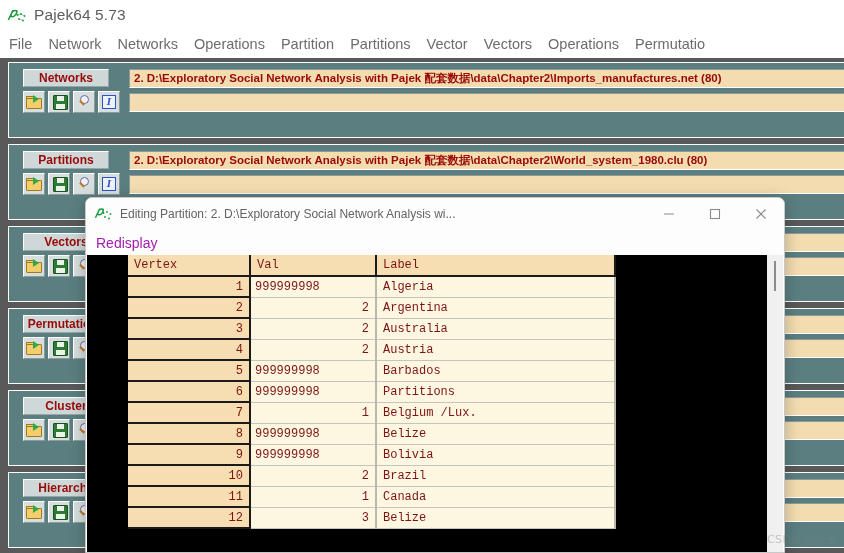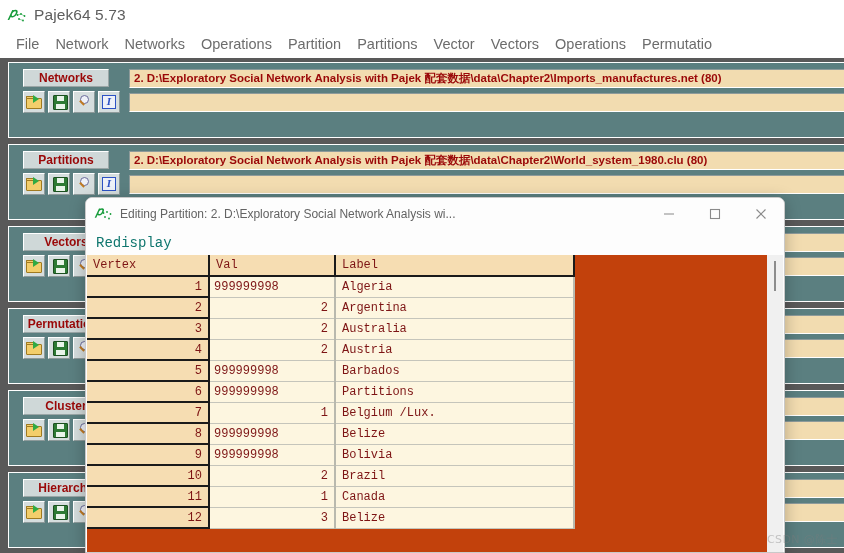--- a/index.html
+++ b/index.html
@@ -65,21 +65,21 @@
   
   .menubar {
     position: absolute;
     left: 0; top: 30px;
     width: 844px;
     height: 28px;
     background: #ffffff;
     display: flex;
     align-items: center;
     box-sizing: border-box;
-    padding-left: 16px;
+    padding-left: 9px;
     white-space: nowrap;
     overflow: hidden;
   }
   .menu-item {
     font-size: 14.5px;
     color: #6c6c6c;
     margin-right: 16px;
     cursor: default;
     font-family: "Liberation Sans", sans-serif;
   }
@@ -312,32 +312,33 @@
     width: 100%;
     height: 25px;
     background: #fdfdfd;
     display: flex;
     align-items: center;
     padding-left: 10px;
     box-sizing: border-box;
   }
   .dlg-menu-item {
     font-size: 14px;
-    color: #0f766e;
+    color: #a21caf;
     cursor: default;
-    font-family: Liberation Mono, monospace;
+    font-family: Liberation Sans, sans-serif;
   }
 
   
   .tbl-wrap {
     position: absolute;
     left: 1px; top: 57px;
     right: 1px; bottom: 0;
-    background: #c2410c;
-    overflow: hidden;
+    background: #000000;
+    overflow: hidden;
+    padding-left: 41px;
   }
   table.grid {
     border-collapse: collapse;
     table-layout: fixed;
     width: 487px;
     font-family: "Liberation Mono", monospace;
   }
   table.grid th, table.grid td {
     height: 21px;
     font-size: 12px;

